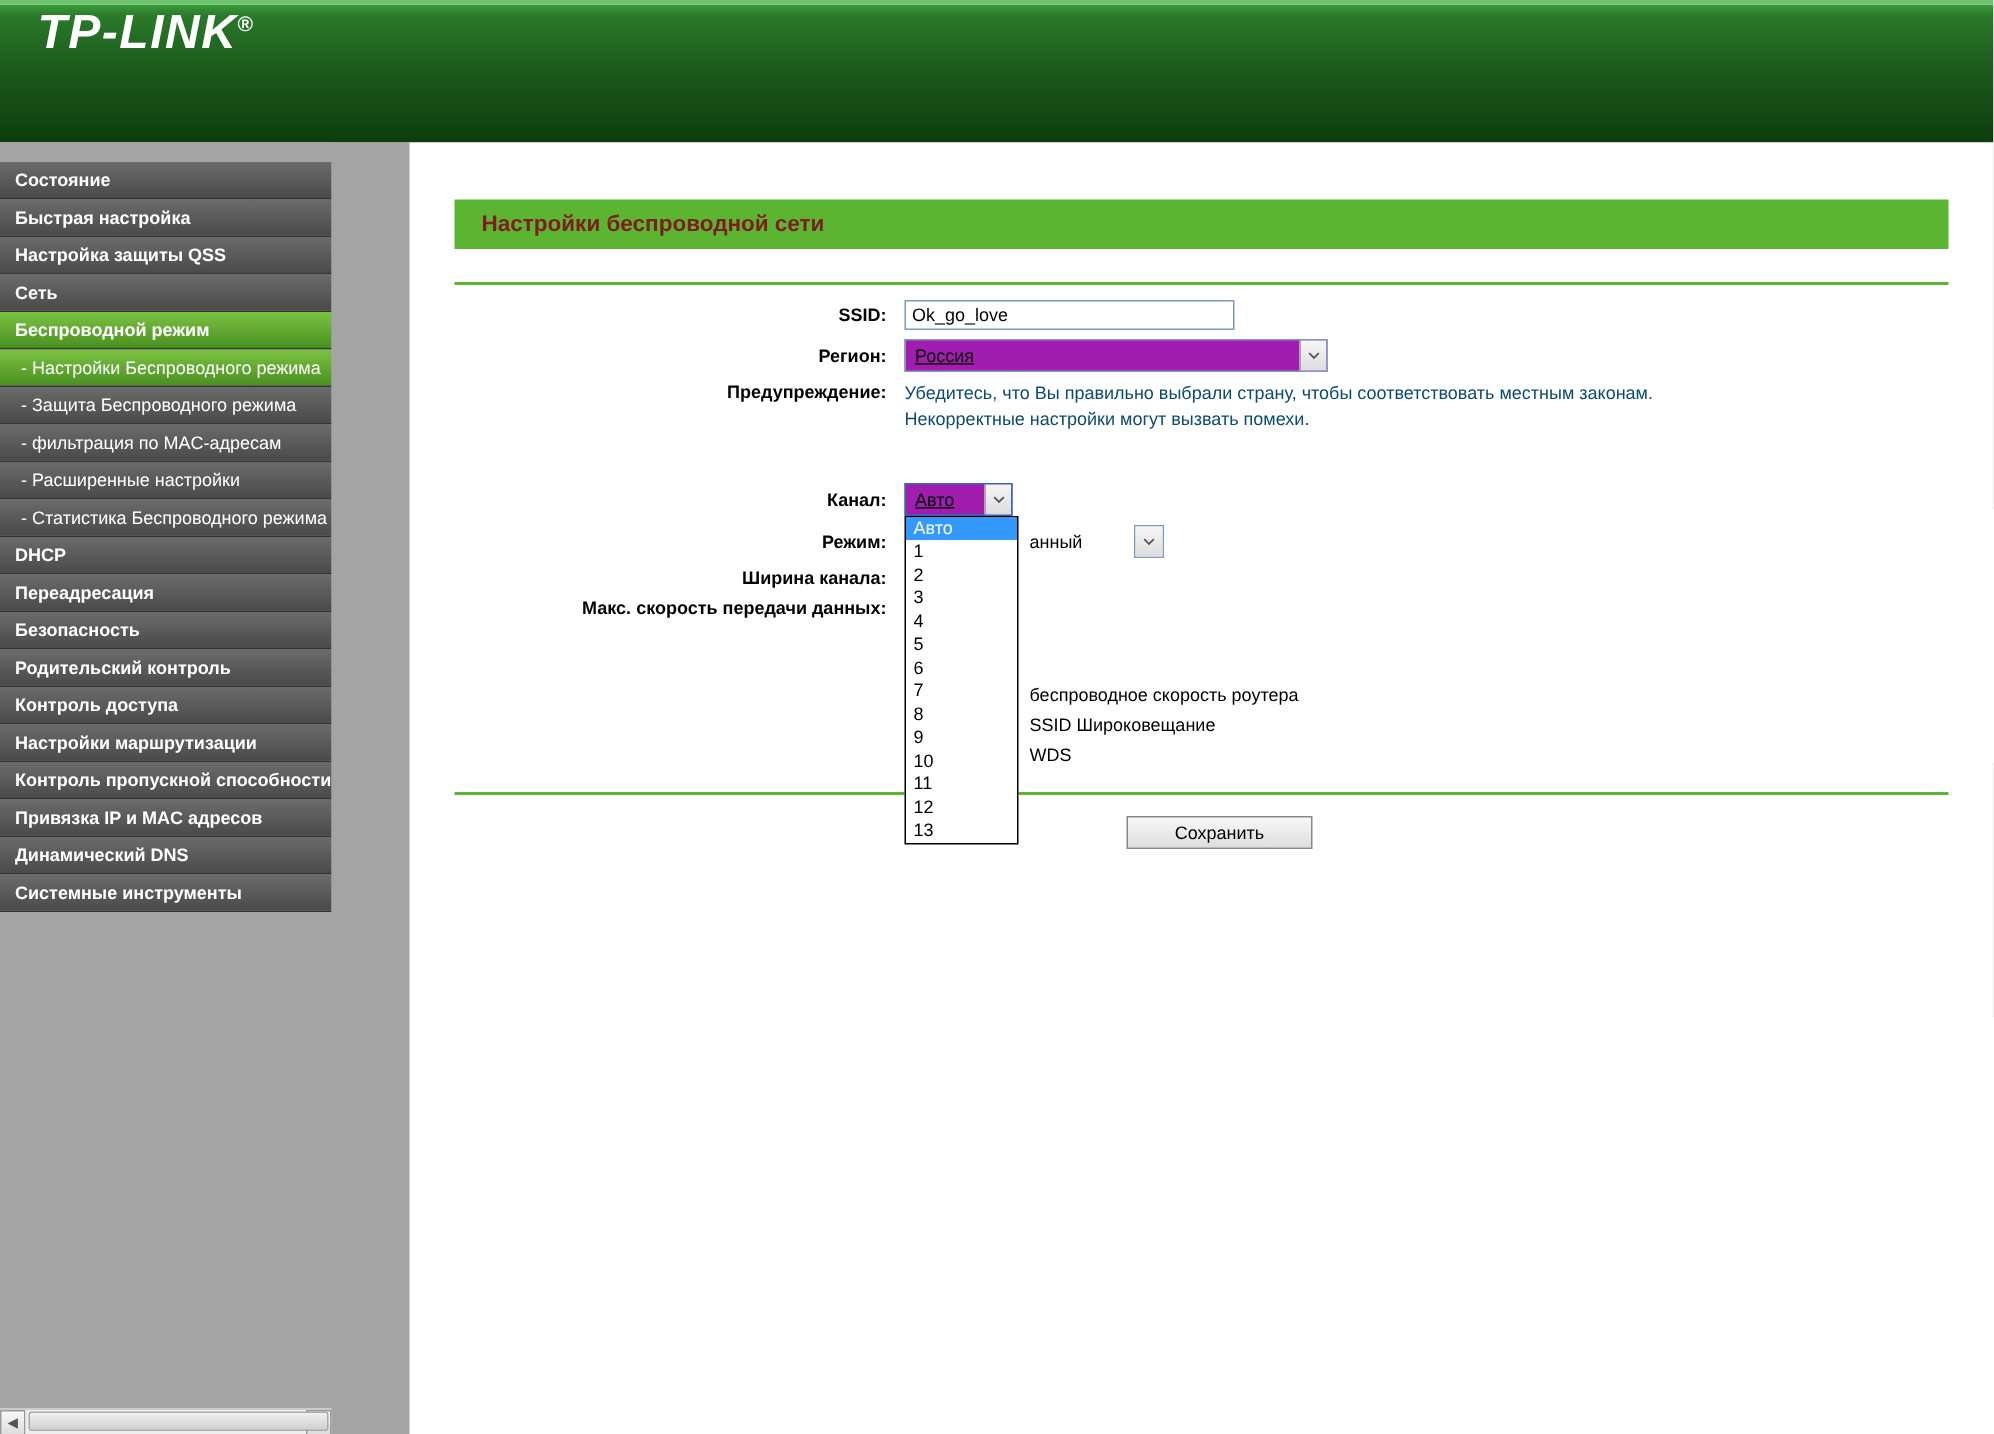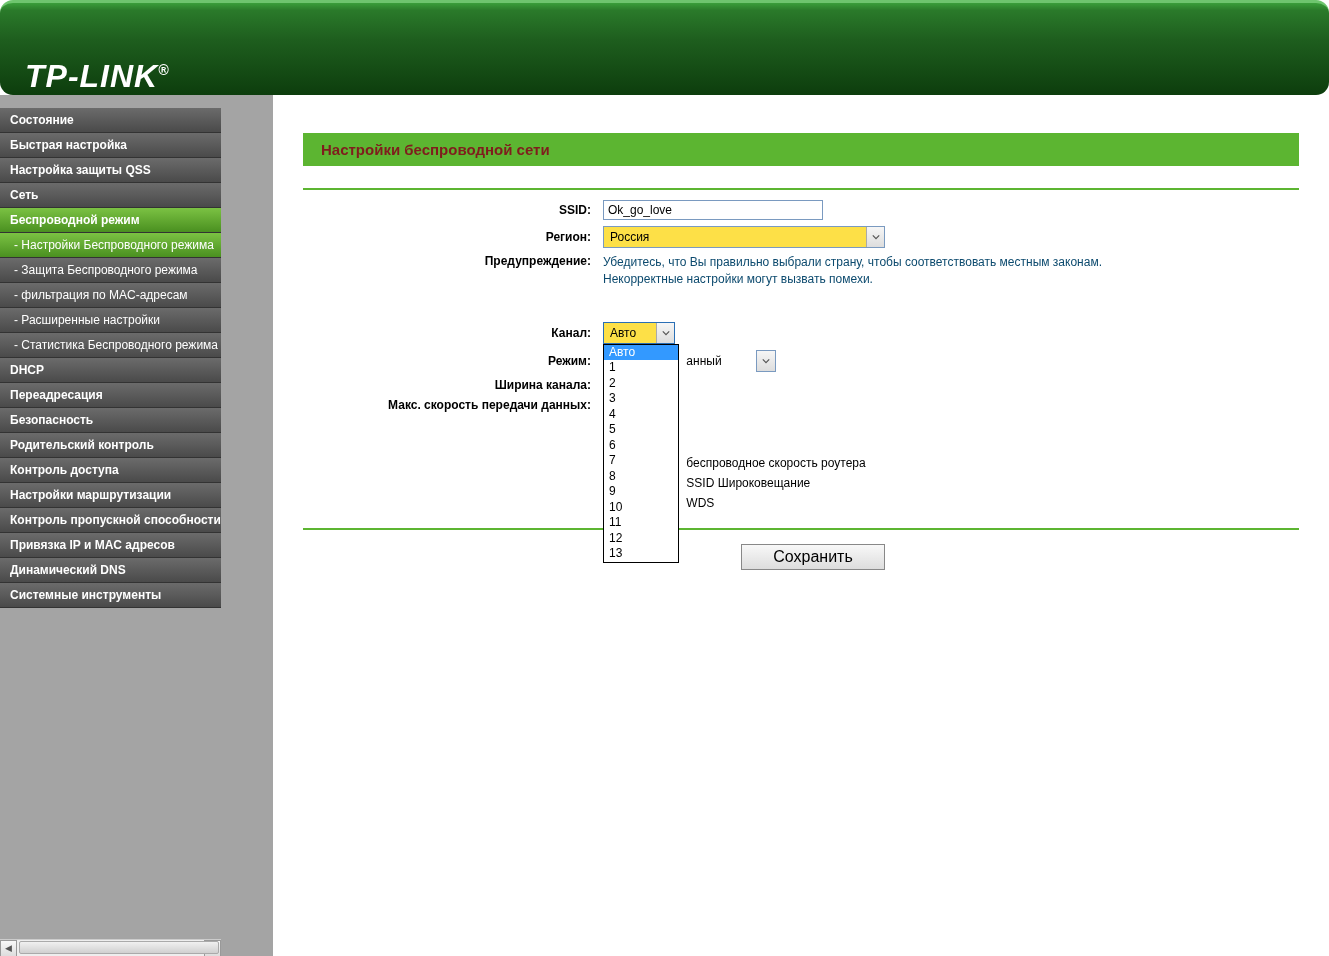--- a/index.html
+++ b/index.html
@@ -2,23 +2,22 @@
 <html><head>
 <meta charset="utf-8">
 <style>
   * { box-sizing: border-box; margin: 0; padding: 0; }
   body { font-family: Arial, sans-serif; font-size: 12px; background: #fff; width: 1329px; height: 956px; overflow: hidden; }
   .header {
     height: 95px;
     background: linear-gradient(to bottom, #3a9e3a 0%, #2a7a2a 8%, #1e5e1e 40%, #0d3d0d 100%);
     border-top: 3px solid #6ec56e;
     display: flex;
-    align-items: flex-end;
+    align-items: flex-start;
     padding-left: 25px;
-    border-radius: 13px;
   }
   .logo {
     color: #fff;
     font-size: 32px;
     font-weight: bold;
     font-style: italic;
     letter-spacing: 1px;
   }
   .reg { font-size: 14px; vertical-align: super; }
   .main-area { display: flex; height: calc(100% - 95px); background: #a4a4a4; gap: 44px; }
@@ -110,21 +109,22 @@
     height: 20px;
     border: 1px solid #7a9ac0;
     padding: 1px 4px;
     font-size: 12px;
   }
   .select-box {
     display: inline-flex;
     align-items: stretch;
     border: 1px solid #7a9ac0;
     height: 22px;
-    background: #fde047;
+    background: #a21caf;
+    text-decoration: underline;
   }
   .select-text { padding: 2px 6px; font-size:12px; display:flex; align-items:center; }
   .select-arrow {
     width: 18px;
     background: linear-gradient(#f6f6f6,#ddd);
     border-left: 1px solid #aaa;
     display:flex;align-items:center;justify-content:center;
   }
   .select-arrow svg { width:8px; height:8px; }
   .warning-text {
@@ -142,21 +142,21 @@
   .dropdown-open div {
     padding: 0 5px;
     line-height: 15.5px;
     cursor: pointer;
   }
   .dropdown-open div.selected { background: #3399ff; color: #fff; }
   .save-button {
     padding: 3px 31px;
     background: linear-gradient(#f8f8f8,#ddd);
     border: 1px solid #888;
-    font-size: 16px;
+    font-size: 12px;
     cursor: pointer;
     margin-left: 24px;
   }
   .green-line { border-top: 2px solid #5cb531; margin: 10px 0; }
 </style>
 </head>
 <body>
 
 <div class="header">
   <div class="logo"><span>TP-LINK</span><span class="reg">®</span></div>

